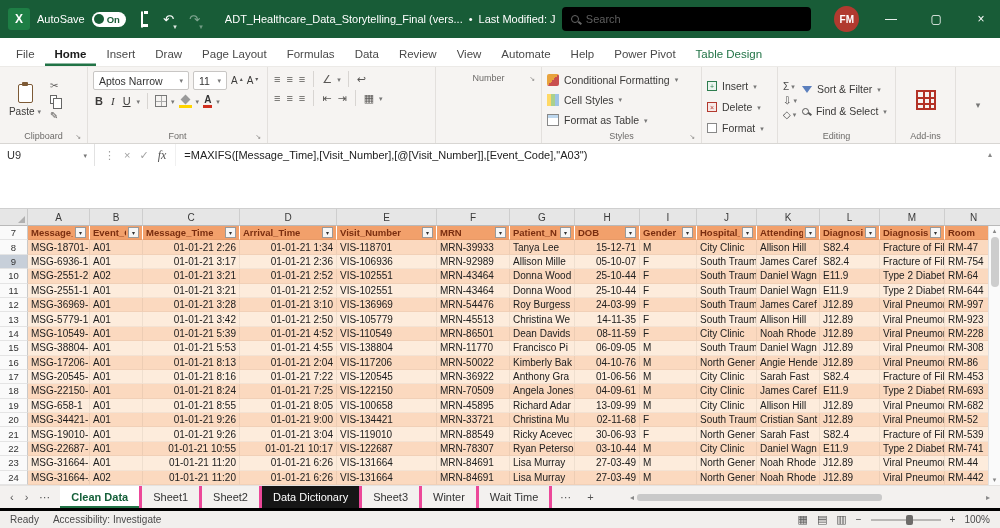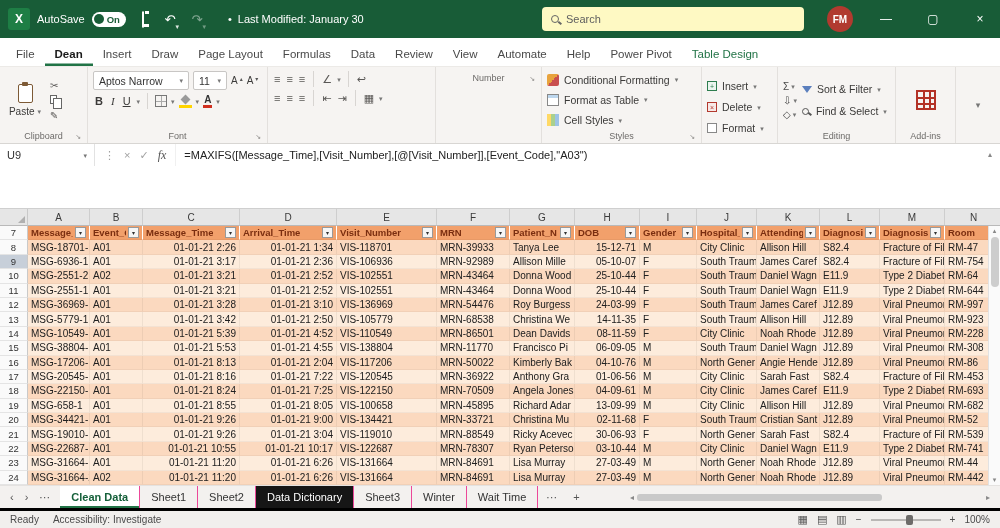--- a/index.html
+++ b/index.html
@@ -17,21 +17,21 @@
   gap:3px;padding:0 6px 0 2px;font-size:9.5px;font-weight:bold}
 .autosave-knob{width:10px;height:10px;border-radius:50%;background:#185c37}
 .tb-ic{color:#fff;font-size:13px;width:20px;text-align:center;position:relative;line-height:1}
 .tb-ic .chev{color:#dfe9e2;position:absolute;bottom:-4px;right:1px}
 .tb-ic.dim{opacity:.45}
 .floppy{width:11px;height:11px;border:1.5px solid #fff;border-radius:1px;position:relative;margin:0 auto}
 .floppy::before{content:'';position:absolute;left:2px;top:-1px;width:4px;height:3px;background:#fff}
 .floppy::after{content:'';position:absolute;left:1px;bottom:0;width:5px;height:3px;background:#fff}
 .tb-title{display:flex;align-items:center;gap:6px;margin-left:14px;white-space:nowrap;overflow:hidden;
   max-width:330px;font-size:11px}
-.tb-search{width:262px;height:24px;background:#fef9c3;border-radius:4px;margin-left:auto;margin-right:16px;
+.tb-search{width:262px;height:24px;background:#000000;border-radius:4px;margin-left:auto;margin-right:16px;
   display:flex;align-items:center;gap:7px;padding:0 9px;color:#5f5f5f}
 .lens{display:inline-block;width:8px;height:8px;border:1.5px solid #666;border-radius:50%;position:relative;flex:none}
 .lens::after{content:'';position:absolute;width:4px;height:1.5px;background:#666;right:-4px;bottom:-1px;transform:rotate(40deg)}
 .avatar{width:26px;height:26px;border-radius:50%;background:var(--avatar-red,#b13a2f);color:#fff;
   display:flex;align-items:center;justify-content:center;font-size:10px;font-weight:bold;margin-right:6px}
 .winbtn{width:40px;height:38px;display:flex;align-items:center;justify-content:center;font-size:12px;color:#fff}
 
 
 .tabrow{height:28px;background:#fff;display:flex;align-items:flex-end;padding:0 6px}
 .tabs-list{display:flex;align-items:flex-end}
@@ -133,21 +133,21 @@
   justify-content:center;font-size:6px;color:#333;flex:none;margin-left:2px}
 .vscroll{position:absolute;top:17px;right:0;bottom:0;width:12px;background:#fafafa;border-left:1px solid #e2e2e2;
   display:flex;flex-direction:column;align-items:center;font-size:7px;color:#888;padding:1px 0}
 .vthumb{width:8px;height:50px;background:#cdcdcd;border-radius:4px;margin-top:2px}
 .vsp{flex:1}
 
 
 .sheetbar{height:23px;background:#f3f1ef;display:flex;align-items:stretch;font-size:11px;border-top:1px solid #e4e2e0}
 .sheetnav{display:flex;align-items:center;gap:11px;padding:0 10px;color:#555}
 #sheet-tabs{display:flex;align-items:stretch}
-.stab{display:flex;align-items:center;padding:0 11px;color:#333;border-right:1px solid #ec4899;white-space:nowrap}
+.stab{display:flex;align-items:center;padding:0 11px;color:#333;border-right:3px solid #ec4899;white-space:nowrap}
 .stab.active{background:#fff;color:#15603a;font-weight:bold;box-shadow:inset 0 -2px 0 var(--accent-green,#217346)}
 .stab.dark{background:var(--dark-tab,#161616);color:#fff}
 .tabtool{display:flex;align-items:center;padding:0 8px;color:#555}
 .hscroll{margin-left:auto;display:flex;align-items:center;gap:3px;padding:0 10px;width:380px;color:#888;font-size:8px}
 .htrack{flex:1;height:9px;display:flex;align-items:center}
 .hthumb{width:245px;height:7px;background:#c9c9c9;border-radius:3px}
 
 
 .statusbar{height:20px;background:#f1efed;border-top:3px solid #000000;display:flex;align-items:center;
   font-size:10px;color:#4a4a4a;padding:4px 10px;gap:14px}
@@ -163,38 +163,39 @@
   <div class="app-icon">X</div>
   <span>AutoSave</span>
   <div class="autosave-toggle">
     <span class="autosave-knob"></span>
     <span>On</span>
   </div>
   <div class="tb-ic"><span class="floppy"></span></div>
   <div class="tb-ic">↶<span class="chev">▾</span></div>
   <div class="tb-ic dim">↷<span class="chev">▾</span></div>
   <div class="tb-title">
+    <span>ADT_Healthcare_Data_Storytelling_Final (vers...</span>
     <span>•</span>
     <span>Last Modified: January 30</span>
 
   </div>
   <div class="tb-search">
     <span class="lens"></span>
     <span>Search</span>
   </div>
   <div class="avatar">FM</div>
   <div class="winbtn">—</div>
   <div class="winbtn">▢</div>
   <div class="winbtn">×</div>
 </div>
 
 <div class="tabrow">
   <div class="tabs-list" id="ribbon-tabs-list">
       <div class="rtab">File</div>
-      <div class="rtab active">Dean</div>
+      <div class="rtab active">Home</div>
       <div class="rtab">Insert</div>
       <div class="rtab">Draw</div>
       <div class="rtab">Page Layout</div>
       <div class="rtab">Formulas</div>
       <div class="rtab">Data</div>
       <div class="rtab">Review</div>
       <div class="rtab">View</div>
       <div class="rtab">Automate</div>
       <div class="rtab">Help</div>
       <div class="rtab">Power Pivot</div>
@@ -293,27 +294,27 @@
   </div>
 
   <div class="rgroup" style="width:160px">
     <div class="rbody col">
       <div class="style-item">
         <span class="cf-ic"></span>
         <span>Conditional Formatting</span>
         <span class="chev">▾</span>
       </div>
       <div class="style-item">
+        <span class="cs-ic"></span>
+        <span>Cell Styles</span>
+        <span class="chev">▾</span>
+      </div>
+      <div class="style-item">
         <span class="fat-ic"></span>
         <span>Format as Table</span>
-        <span class="chev">▾</span>
-      </div>
-      <div class="style-item">
-        <span class="cs-ic"></span>
-        <span>Cell Styles</span>
         <span class="chev">▾</span>
       </div>
     </div>
     <div class="rlabel">
         <span>Styles</span>
         <span class="launcher">↘</span>
       </div>
   </div>
 
   <div class="rgroup" style="width:76px">
@@ -562,21 +563,21 @@
         <div class="cell" style="width: 65px;">Viral Pneumon</div>
         <div class="cell" style="width: 58px;">RM-997</div>
       </div>
       <div class="grow band-b">
         <div class="rownum" style="width: 28px;">13</div>
         <div class="cell" style="width: 62px;">MSG-5779-1</div>
         <div class="cell" style="width: 53px;">A01</div>
         <div class="cell r" style="width: 97px;">01-01-21 3:42</div>
         <div class="cell r" style="width: 97px;">01-01-21 2:50</div>
         <div class="cell" style="width: 100px;">VIS-105779</div>
-        <div class="cell" style="width: 73px;">MRN-68538</div>
+        <div class="cell" style="width: 73px;">MRN-45513</div>
         <div class="cell" style="width: 65px;">Christina We</div>
         <div class="cell r" style="width: 65px;">14-11-35</div>
         <div class="cell" style="width: 57px;">F</div>
         <div class="cell" style="width: 60px;">South Traum</div>
         <div class="cell" style="width: 63px;">Allison Hill</div>
         <div class="cell" style="width: 60px;">J12.89</div>
         <div class="cell" style="width: 65px;">Viral Pneumon</div>
         <div class="cell" style="width: 58px;">RM-923</div>
       </div>
       <div class="grow band-a">

